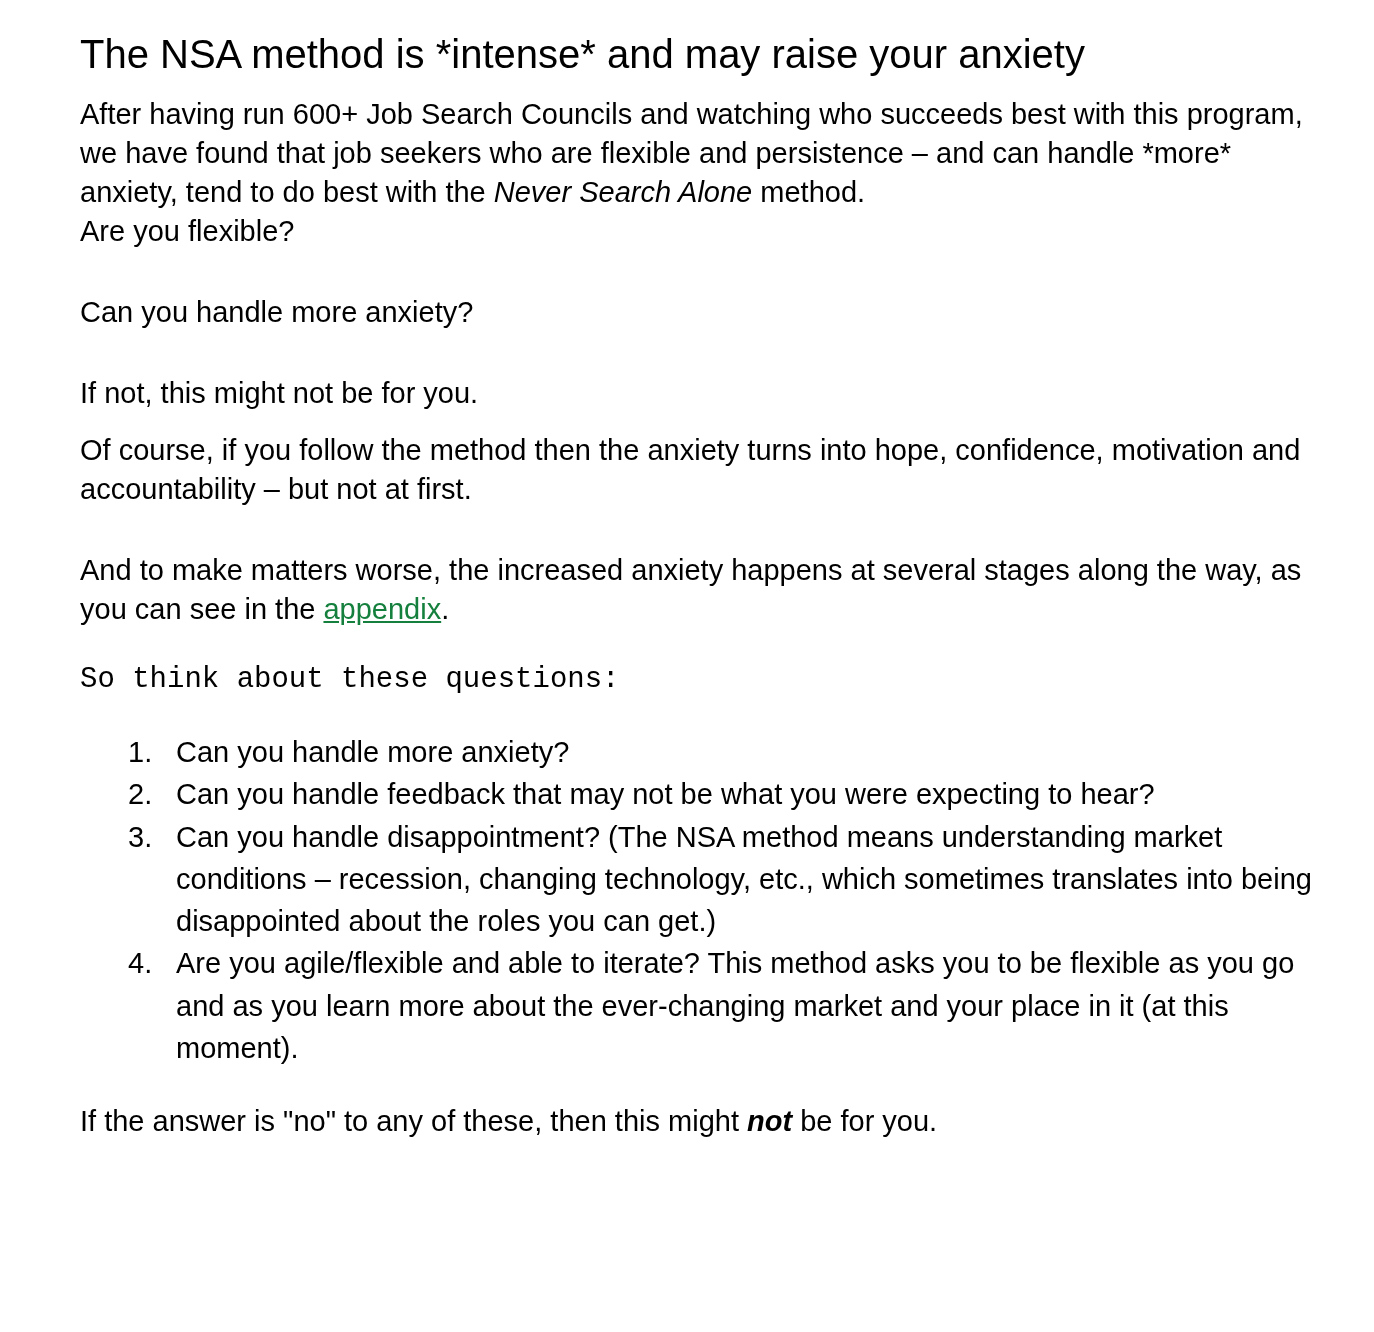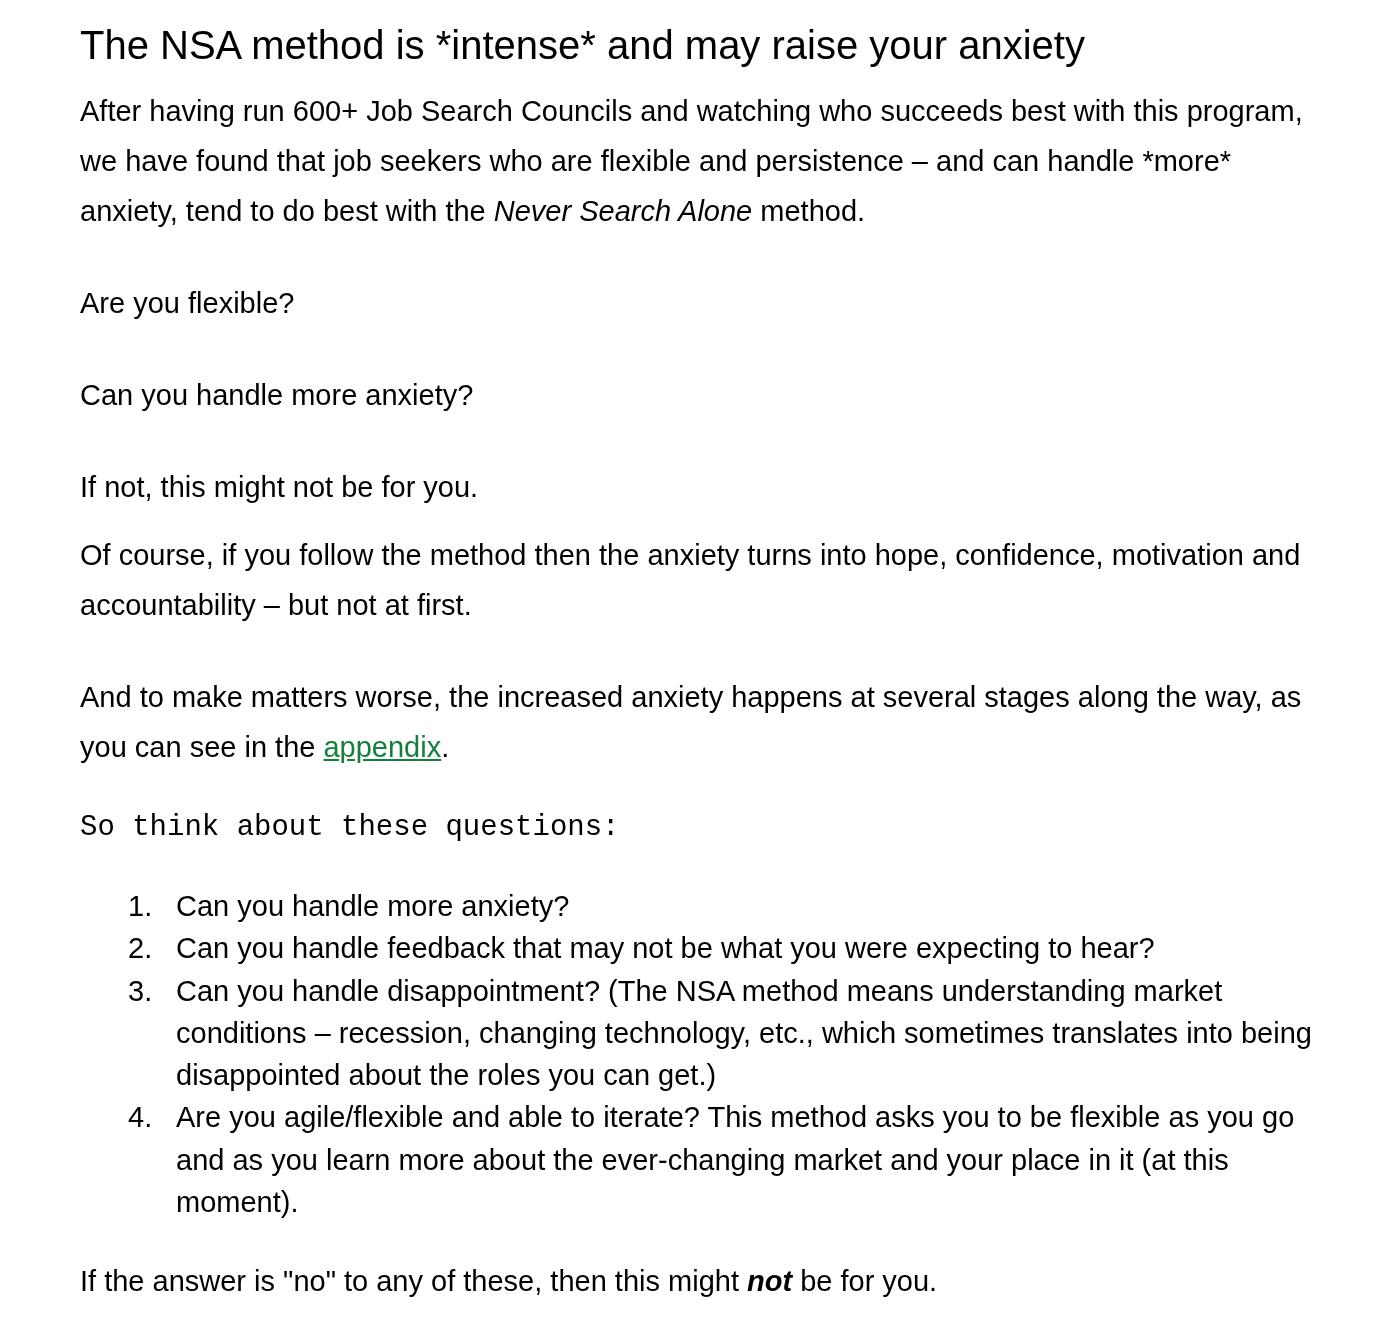--- a/index.html
+++ b/index.html
@@ -13,33 +13,33 @@
       overflow: hidden;
       font-family: "Liberation Sans", sans-serif;
       color: #000000;
     }
     .page {
       position: relative;
       padding: 0 60px 0 80px;
     }
     h1 {
       margin: 0;
-      padding-top: 21px;
+      padding-top: 30px;
       font-size: 40px;
       font-weight: normal;
       line-height: 48px;
       letter-spacing: 0;
     }
     p {
       margin: 0;
       font-size: 29px;
-      line-height: 50px;
+      line-height: 39px;
     }
     .intro { margin-top: 17px; }
-    .gap-1 { margin-top: 42px; }
+    .gap-1 { }
     .gap-2 { margin-top: 42px; }
     .gap-3 { margin-top: 42px; }
     .gap-4 { margin-top: 18px; }
     .gap-5 { margin-top: 42px; }
     .gap-6 { margin-top: 31px; font-family: Liberation Mono, monospace; }
     a.link {
       color: #15803d;
       text-decoration: underline;
     }
     ol {

